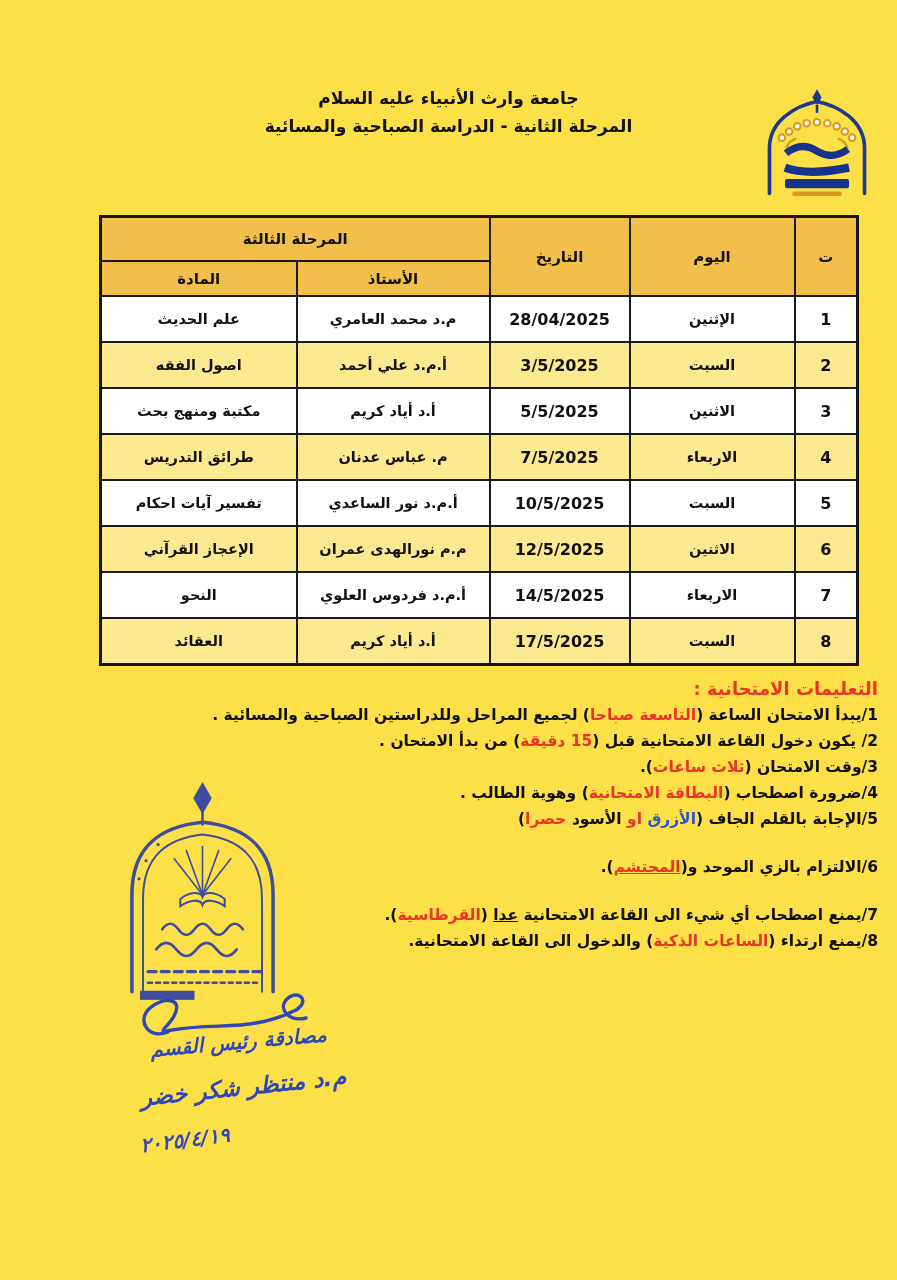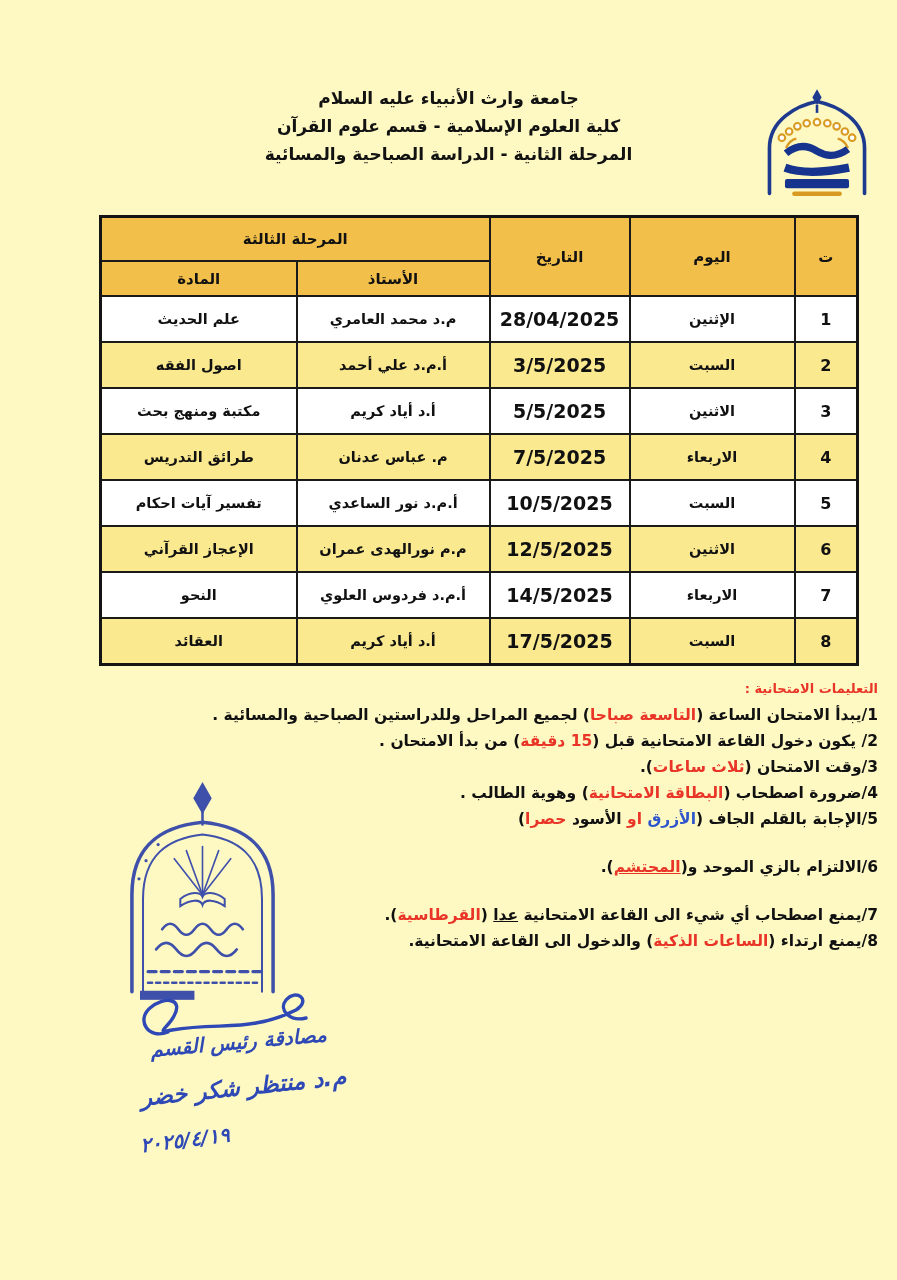--- a/index.html
+++ b/index.html
@@ -1,41 +1,41 @@
 <!DOCTYPE html>
 <html lang="ar" dir="rtl"><head>
 <meta charset="utf-8">
 <style>
   html,body{margin:0;padding:0;background:#f2f2f2;}
   .page{
-    position:relative;width:897px;height:1280px;background:#fef9c3;
+    position:relative;width:897px;height:1280px;background:#fde047;
     font-family:"DejaVu Sans",sans-serif;direction:rtl;overflow:hidden;
     margin:0 auto;box-shadow:0 0 0 1px #ddd;text-decoration:underline;
   }
   
   .header{position:absolute;top:84px;left:0;width:100%;text-align:center;
     font-weight:bold;color:#121212;font-size:17px;line-height:28px;}
   .logo{position:absolute;top:88px;right:18px;width:124px;height:118px;}
   
   .exam-table{position:absolute;left:99px;top:215px;width:757px;
     border-collapse:collapse;table-layout:fixed;text-align:center;
     font-weight:bold;color:#111;border:3px solid #141414;}
   .exam-table th,.exam-table td{border:2.4px solid #1a1a1a;padding:0 4px;
     vertical-align:middle;overflow:hidden;}
   .exam-table thead th{background:var(--hdr,#F2C04A);font-size:15px;}
   .exam-table thead tr.r1 th{height:42px;}
   .exam-table thead tr.r2 th{height:33px;}
   .stage-cell{font-size:19px;}
   .exam-table tbody td{height:44px;font-size:14.5px;background:#ffffff;}
   .exam-table tbody tr.shaded td{background:var(--alt,#FAE98E);}
-  .exam-table td[data-name="cell-date"]{font-size:19px;}
+  .exam-table td[data-name="cell-date"]{font-size:16px;}
   .exam-table td[data-name="cell-index"]{font-size:16px;}
   
   .instructions{position:absolute;right:19px;top:676px;width:630px;text-align:right;}
-  .instr-title{color:var(--red,#E93528);font-weight:bold;font-size:13px;
+  .instr-title{color:var(--red,#E93528);font-weight:bold;font-size:18px;
     line-height:26px;margin-bottom:0;}
   .instr-line{font-weight:bold;font-size:15.5px;line-height:26px;
     white-space:nowrap;color:#111;margin-left:16px;}
   .instr-line.gap{margin-top:22px;}
   .seg-k{color:#111;}
   .seg-r{color:var(--red,#E93528);}
   .seg-b{color:var(--blue,#2F55CC);}
   .u{text-decoration:underline;}
   
   .stamp{position:absolute;left:100px;top:778px;width:205px;height:242px;}
@@ -46,21 +46,20 @@
   .hw2{left:140px;top:1074px;font-size:23px;transform:rotate(-6deg);}
   .hw3{left:140px;top:1128px;font-size:20px;transform:rotate(-7deg);letter-spacing:3px;}
 </style>
 </head>
 <body>
 
 <div class="page" data-name="document-page" style="--hdr: #F2C04A; --alt: #FAE98E; --red: #E93528; --blue: #2F55CC; --ink: #2E48B5;">
 
   <div class="header" data-name="document-header">
     <div class="h-line" data-name="university-name">جامعة وارث الأنبياء عليه السلام</div>
-    <div class="h-line" data-name="college-department-line">كلية العلوم الإسلامية - قسم علوم القرآن</div>
     <div class="h-line" data-name="stage-study-line">المرحلة الثانية - الدراسة الصباحية والمسائية</div>
   </div>
 
   <div class="logo" data-name="university-logo">
     <svg data-name="university-logo-icon" viewBox="0 0 120 114" width="124" height="118" aria-hidden="true">
       <g fill="none" stroke="#1E3A8F" stroke-width="3.5" stroke-linecap="round">
         <path d="M14 102 L14 58 C14 31 40 17 60 13 C80 17 106 31 106 58 L106 102"></path>
       </g>
       <path d="M60 1 L64.5 9 L60 16 L55.5 9 Z" fill="#1E3A8F" data-name="logo-spire-icon"></path>
       <line x1="60" y1="16" x2="60" y2="24" stroke="#1E3A8F" stroke-width="2.5"></line>

